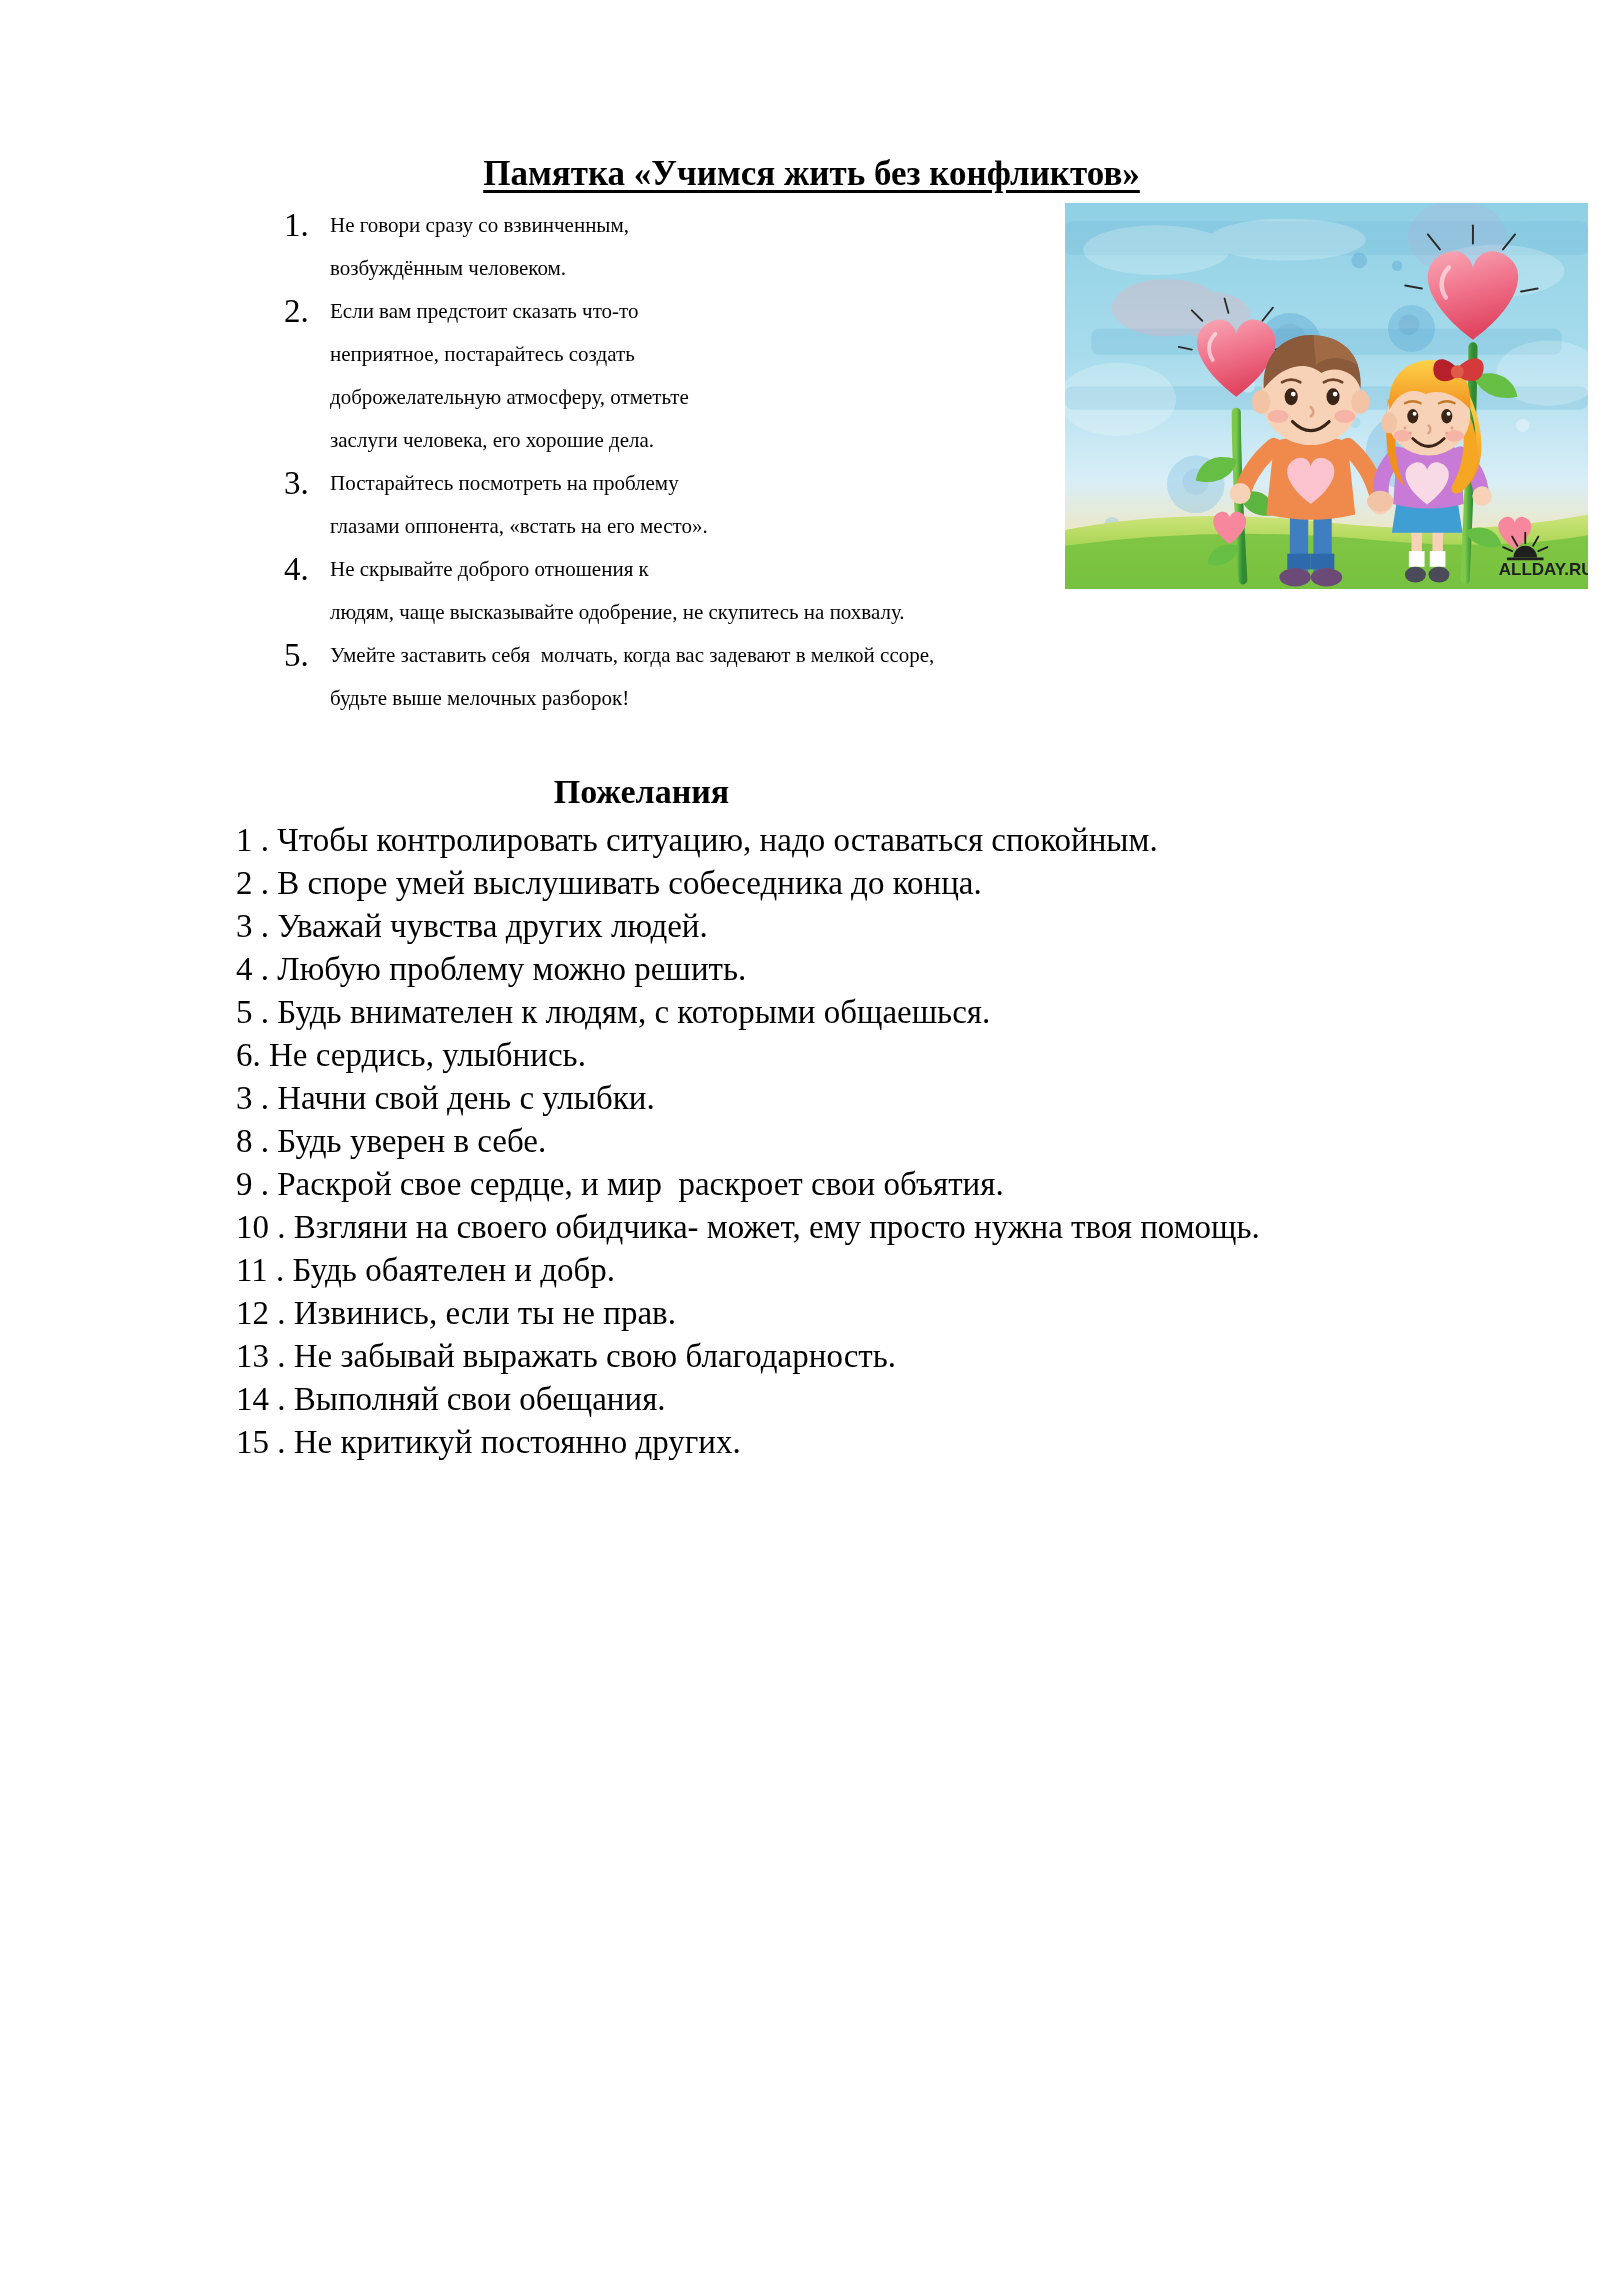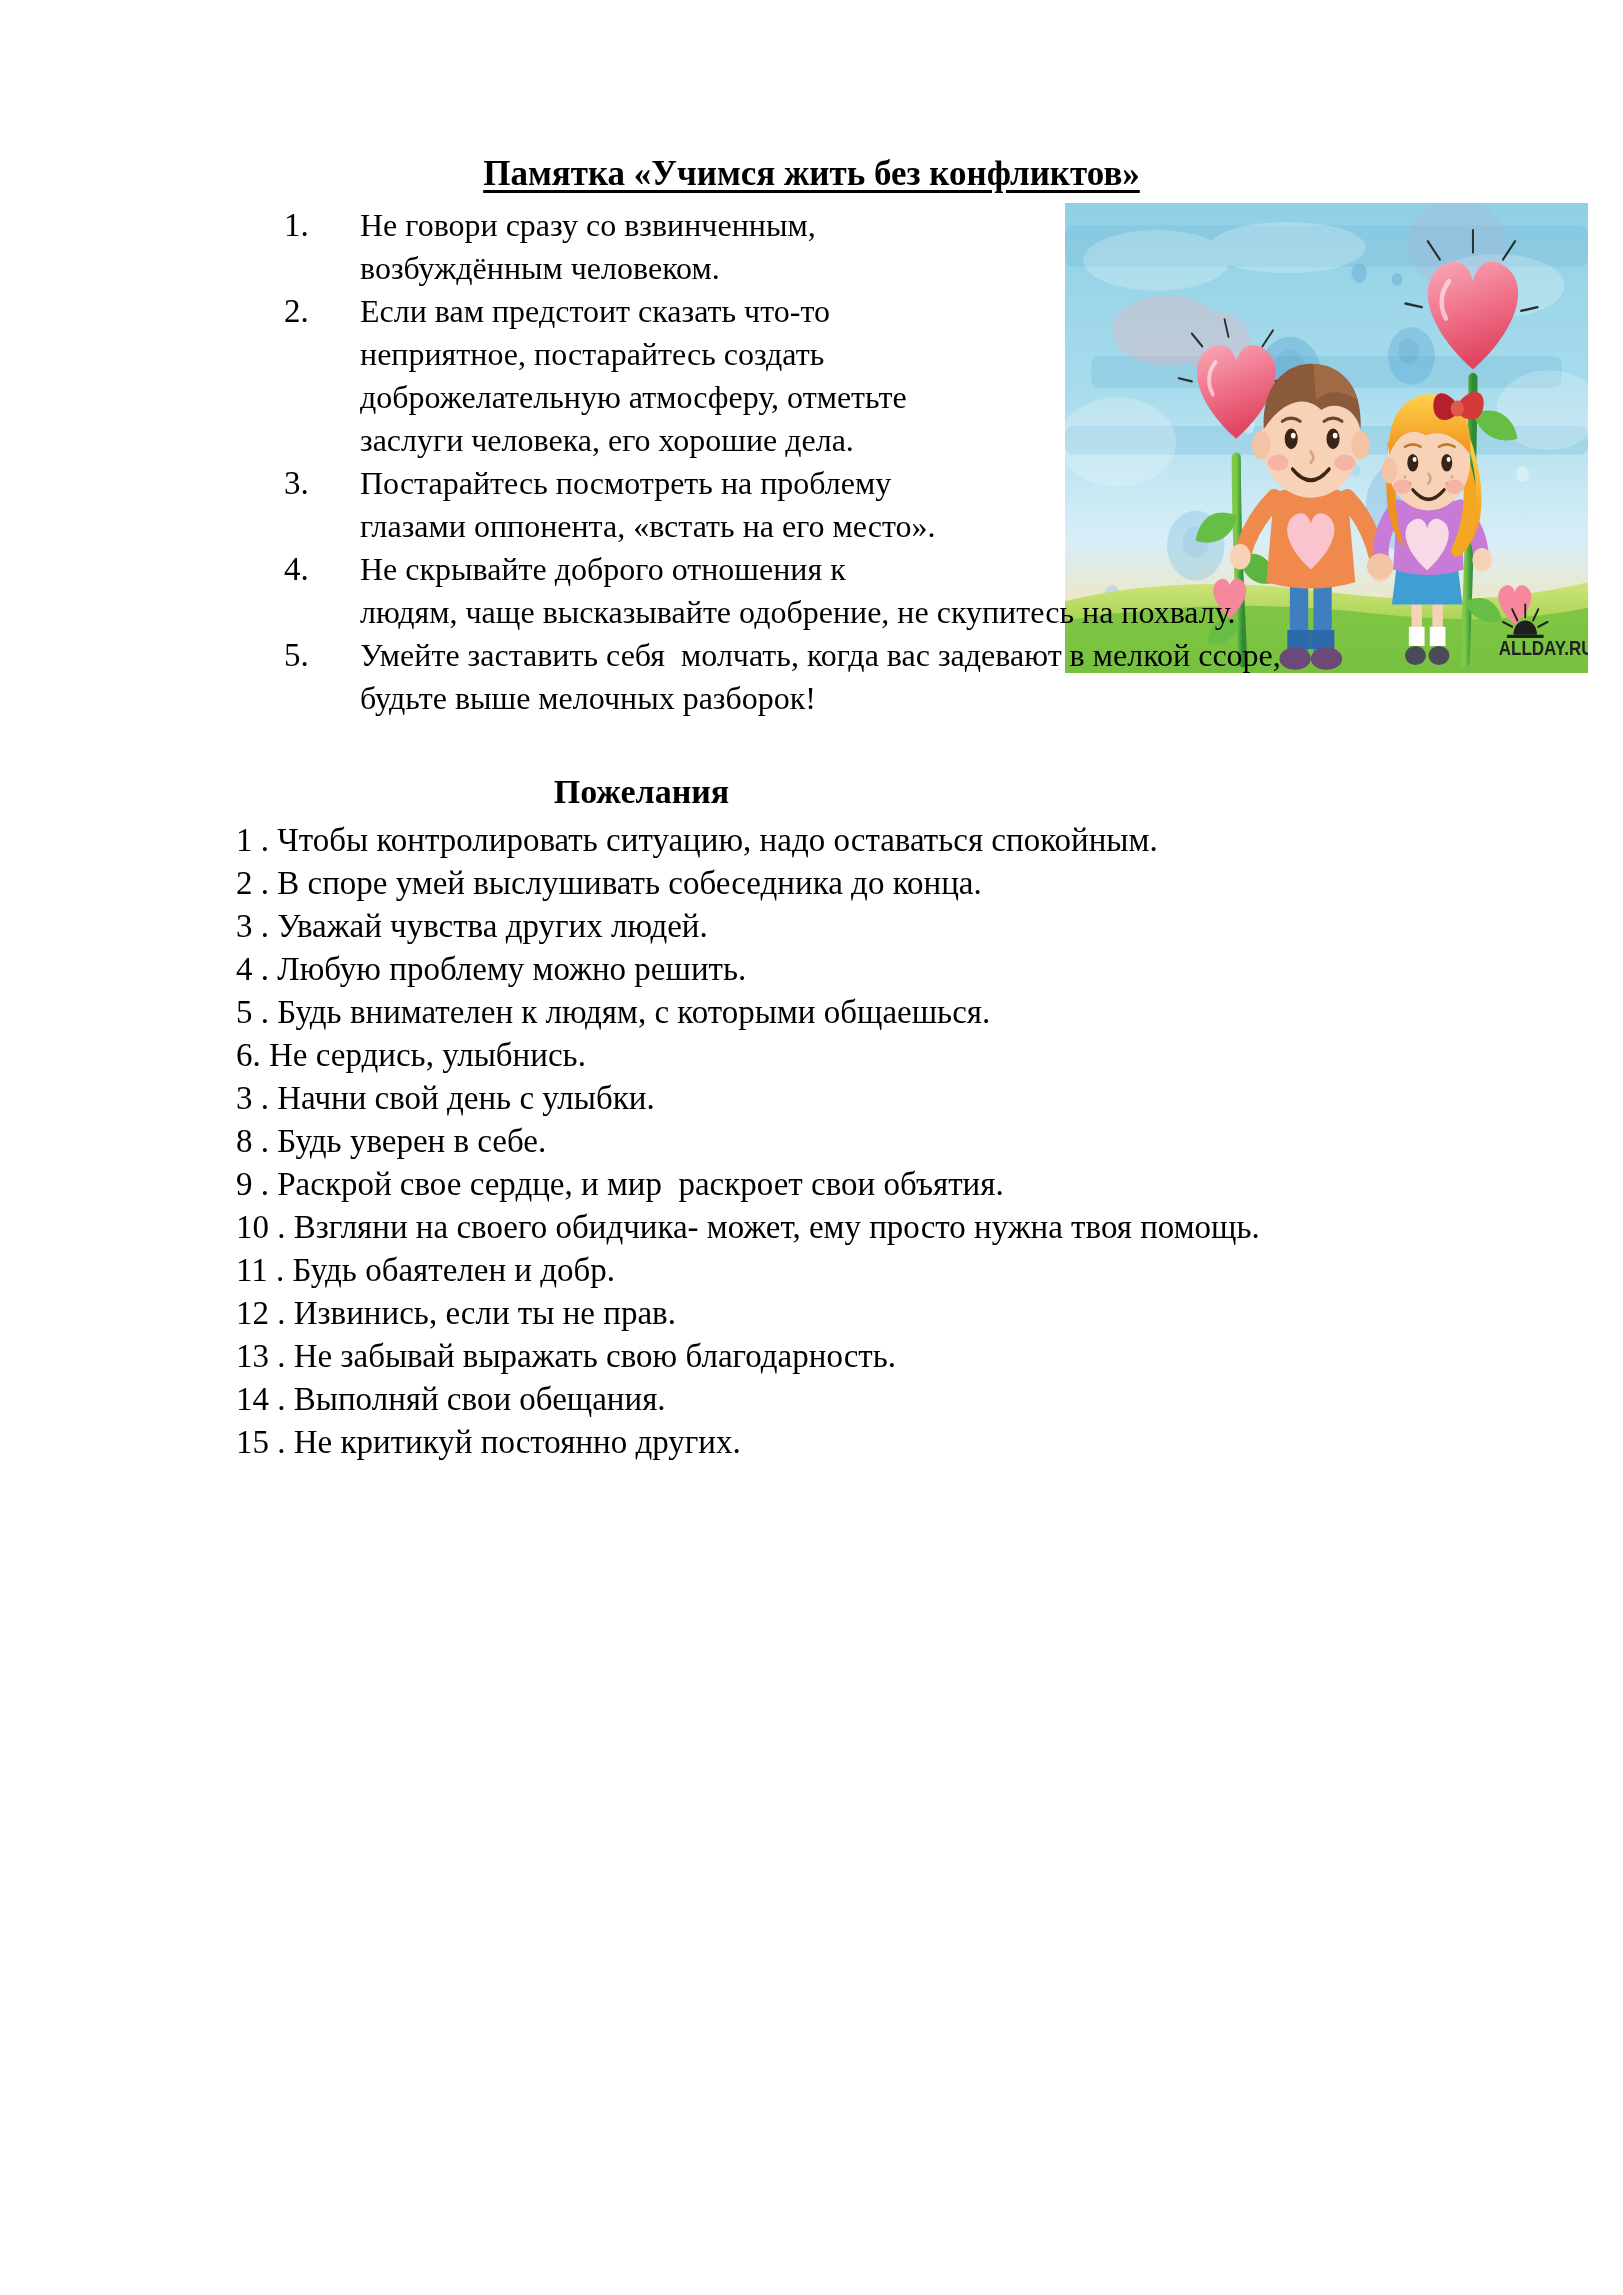--- a/index.html
+++ b/index.html
@@ -40,21 +40,21 @@
     text-decoration-thickness: 3.3px;
     text-underline-offset: 4.6px;
   }
 
   
   .illustration {
     position: absolute;
     left: 1065px;
     top: 203px;
     width: 523px;
-    height: 470px;
+    height: 386px;
     overflow: hidden;
     background: #bfe6f2;
   }
   .ill-svg { display:block; width:100%; height:100%; }
 
   
   .rules {
     position: absolute;
     left: 0;
     top: 204px;
@@ -69,22 +69,21 @@
   .rule-num {
     position: absolute;
     left: 284px;
     top: 0;
     width: 46px;
     text-align: left;
     font-size: 33px;
   }
   .rule-text {
     display: block;
-    font-size: 32px;
-    margin-left: 30px;
+    font-size: 21px;
   }
   .rule-text .l { display: block; white-space: pre; }
 
   
   .wishes-heading {
     position: absolute;
     top: 773px;
     left: 0;
     width: 1283px;
     text-align: center;

